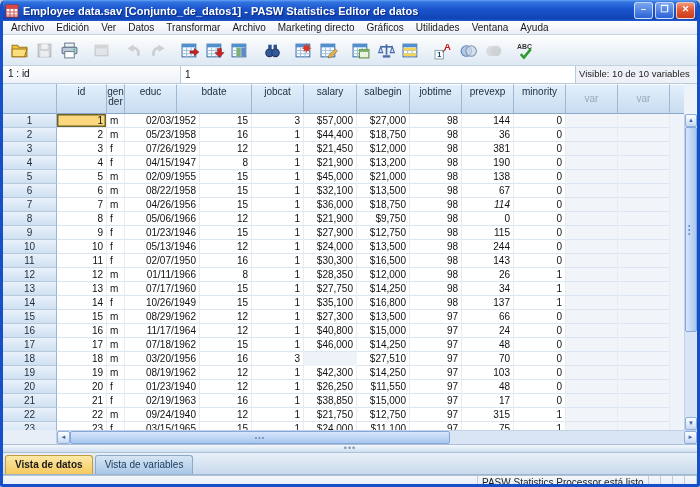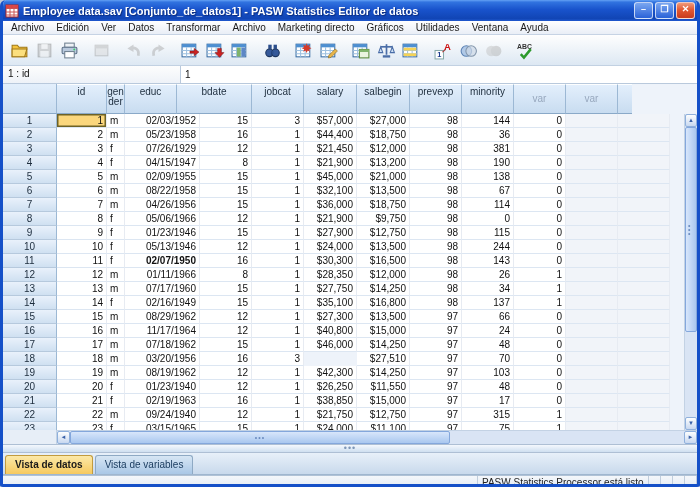--- a/index.html
+++ b/index.html
@@ -278,33 +278,35 @@
         <svg width="19" height="19" viewBox="0 0 18 18">
           <text x="1" y="8" font-size="6.5" font-weight="bold" fill="#333" font-family="Liberation Sans">ABC</text>
           <path d="M4.5 12.5l3 3.2 6.5-8" stroke="#2c9a2c" stroke-width="2.4" fill="none"></path>
         </svg>
       </div>
     </div>
 
   <div class="cellref">
     <div class="refbox">1 : id</div>
     <input class="editor" readonly="" value="1" style="">
+    <div class="visinfo">Visible: 10 de 10 variables</div>
   </div>
 
   <div class="grid-area">
     <div class="grid-table">
       <div class="header-row">
         <div class="corner"></div>
       <div class="hcell" style="width: 50px;">id</div>
           <div class="hcell" style="width: 18px;">gender</div>
           <div class="hcell" style="width: 52px;">educ</div>
           <div class="hcell" style="width: 75px;">bdate</div>
           <div class="hcell" style="width: 52px;">jobcat</div>
           <div class="hcell" style="width: 53px;">salary</div>
           <div class="hcell" style="width: 53px;">salbegin</div>
+          <div class="hcell" style="width: 52px;">jobtime</div>
           <div class="hcell" style="width: 52px;">prevexp</div>
           <div class="hcell" style="width: 52px;">minority</div>
           <div class="hcell dim" style="width: 52px;">var</div>
           <div class="hcell dim" style="width: 52px;">var</div>
           <div class="hfill"></div>
         </div>
       <div class="grid-body">
           <div class="grow">
             <div class="rncell">1</div>
             <div class="dcell right selected" style="width: 50px;">1</div>
@@ -398,21 +400,21 @@
           <div class="grow">
             <div class="rncell">7</div>
             <div class="dcell right" style="width: 50px;">7</div>
             <div class="dcell" style="width: 18px;">m</div>
             <div class="dcell right" style="width: 75px;">04/26/1956</div>
             <div class="dcell right" style="width: 52px;">15</div>
             <div class="dcell right" style="width: 52px;">1</div>
             <div class="dcell right" style="width: 53px;">$36,000</div>
             <div class="dcell right" style="width: 53px;">$18,750</div>
             <div class="dcell right" style="width: 52px;">98</div>
-            <div class="dcell right" style="width: 52px;">114</div>
+            <div class="dcell right" style="width: 52px; font-style: italic;">114</div>
             <div class="dcell right" style="width: 52px;">0</div>
             <div class="dcell varcell" style="width: 52px;"></div>
             <div class="dcell varcell" style="width: 52px;"></div>
           </div>
           <div class="grow">
             <div class="rncell">8</div>
             <div class="dcell right" style="width: 50px;">8</div>
             <div class="dcell" style="width: 18px;">f</div>
             <div class="dcell right" style="width: 75px;">05/06/1966</div>
             <div class="dcell right" style="width: 52px;">12</div>
@@ -452,21 +454,21 @@
             <div class="dcell right" style="width: 52px;">98</div>
             <div class="dcell right" style="width: 52px;">244</div>
             <div class="dcell right" style="width: 52px;">0</div>
             <div class="dcell varcell" style="width: 52px;"></div>
             <div class="dcell varcell" style="width: 52px;"></div>
           </div>
           <div class="grow">
             <div class="rncell">11</div>
             <div class="dcell right" style="width: 50px;">11</div>
             <div class="dcell" style="width: 18px;">f</div>
-            <div class="dcell right" style="width: 75px; font-weight: bold;">02/07/1950</div>
+            <div class="dcell right" style="width: 75px;">02/07/1950</div>
             <div class="dcell right" style="width: 52px;">16</div>
             <div class="dcell right" style="width: 52px;">1</div>
             <div class="dcell right" style="width: 53px;">$30,300</div>
             <div class="dcell right" style="width: 53px;">$16,500</div>
             <div class="dcell right" style="width: 52px;">98</div>
             <div class="dcell right" style="width: 52px;">143</div>
             <div class="dcell right" style="width: 52px;">0</div>
             <div class="dcell varcell" style="width: 52px;"></div>
             <div class="dcell varcell" style="width: 52px;"></div>
           </div>
@@ -497,21 +499,21 @@
             <div class="dcell right" style="width: 52px;">98</div>
             <div class="dcell right" style="width: 52px;">34</div>
             <div class="dcell right" style="width: 52px;">1</div>
             <div class="dcell varcell" style="width: 52px;"></div>
             <div class="dcell varcell" style="width: 52px;"></div>
           </div>
           <div class="grow">
             <div class="rncell">14</div>
             <div class="dcell right" style="width: 50px;">14</div>
             <div class="dcell" style="width: 18px;">f</div>
-            <div class="dcell right" style="width: 75px;">02/16/1949</div>
+            <div class="dcell right" style="width: 75px;">10/26/1949</div>
             <div class="dcell right" style="width: 52px;">15</div>
             <div class="dcell right" style="width: 52px;">1</div>
             <div class="dcell right" style="width: 53px;">$35,100</div>
             <div class="dcell right" style="width: 53px;">$16,800</div>
             <div class="dcell right" style="width: 52px;">98</div>
             <div class="dcell right" style="width: 52px;">137</div>
             <div class="dcell right" style="width: 52px;">1</div>
             <div class="dcell varcell" style="width: 52px;"></div>
             <div class="dcell varcell" style="width: 52px;"></div>
           </div>

